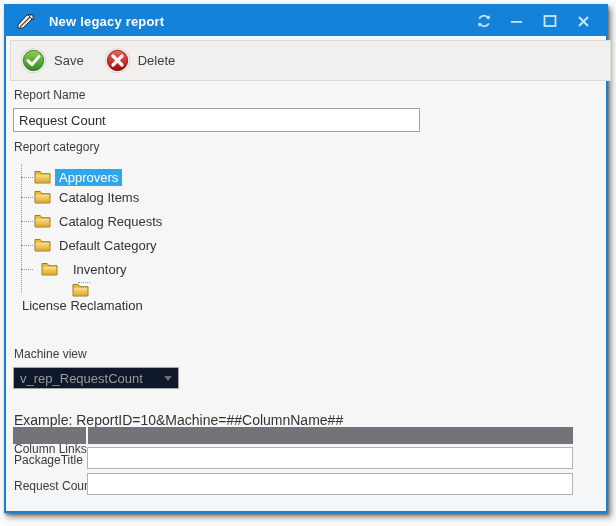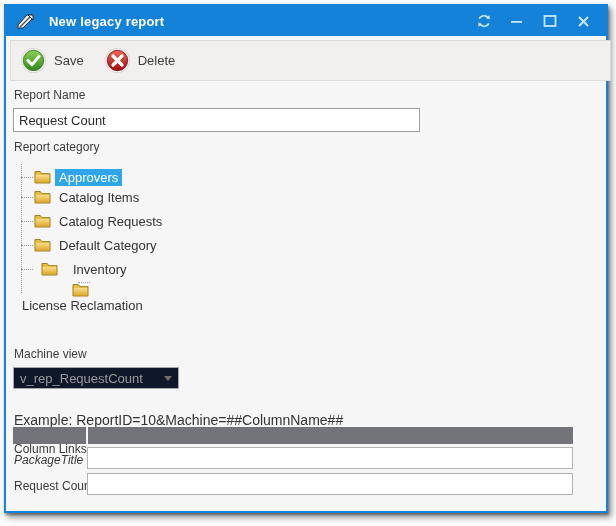--- a/index.html
+++ b/index.html
@@ -67,21 +67,21 @@
   .cl-header .h1{width:73px;background:#72747a;}
   .cl-header .h2{width:485px;background:#72747a;margin-left:2px;}
   .cl-row-label{position:absolute;left:8px;font-size:12px;color:#3a3a3a;}
   .cl-input{
     position:absolute;left:81px;width:486px;height:22px;box-sizing:border-box;
     border:1px solid #b3b3b3;background:#ffffff;font-family:"Liberation Sans", sans-serif;
     font-size:13px;color:#2b2b2b;padding:0 5px;outline:none;
   }
   #cl-input-0{top:441px;}
   #cl-input-1{top:467px;}
-  #cl-label-0{top:447px;font-style:italic;}
+  #cl-label-0{top:447px;}
   #cl-label-1{top:473px;}
   #report-name-label{left:8px;top:82px;}
   #report-category-label{left:8px;top:134px;}
   #report-view-label{left:8px;top:341px;}
   #column-links-label{left:8px;top:388px;margin-top:48px;}
   #column-links-example{left:8px;top:406px;font-size:14px;color:#333333;}
 </style>
 </head>
 <body>
 

